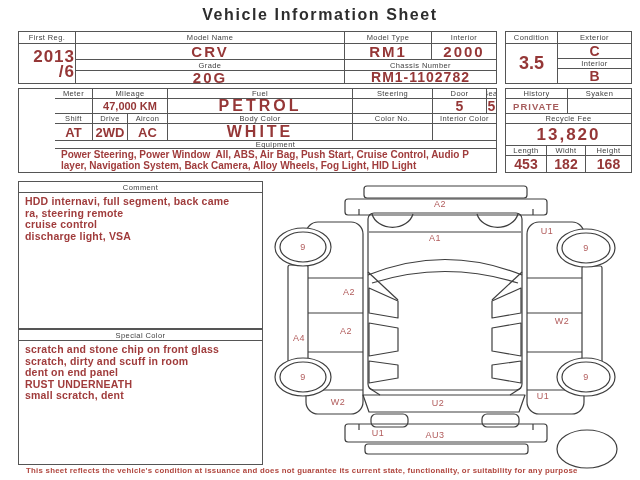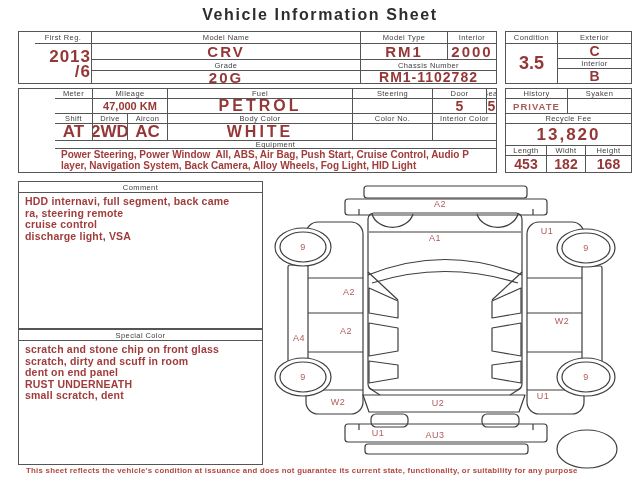--- a/index.html
+++ b/index.html
@@ -8,33 +8,33 @@
   .box{position:absolute;border:1px solid var(--border-gray,#555);box-sizing:border-box;background:#fff;}
   .cell{box-sizing:border-box;display:flex;align-items:center;justify-content:center;overflow:hidden;white-space:pre;}
   .lbl{font-size:7.5px;color:var(--label-gray,#3f3f3f);letter-spacing:.4px;}
   .val{color:var(--value-red,#953737);font-weight:600;}
   .br{border-right:1px solid var(--border-gray,#555);}
   .bb{border-bottom:1px solid var(--border-gray,#555);}
   .row{display:flex;box-sizing:border-box;}
   #page-title{position:absolute;left:0;top:6px;width:640px;text-align:center;
       font-size:16px;font-weight:600;letter-spacing:1.6px;color:var(--title-black,#2d2d2d);}
   #top-table{left:18px;top:31px;width:479px;height:53px;display:grid;
-      grid-template-columns:57px 269px 87px auto;grid-template-rows:12px 16px 11px auto;padding-left:16px;}
+      grid-template-columns:57px 269px 87px auto;grid-template-rows:12px 16px 11px auto;}
   #condition-box{left:505px;top:31px;width:127px;height:53px;display:grid;
       grid-template-columns:52px auto;grid-template-rows:12px 15px 10px auto;}
   #spec-table{left:18px;top:88px;width:479px;height:85px;display:flex;flex-direction:column;padding-left:36px;}
   #history-box{left:505px;top:88px;width:127px;height:85px;display:flex;flex-direction:column;}
   #comment-box{left:18px;top:181px;width:245px;height:148px;}
   #special-note-box{left:18px;top:329px;width:245px;height:136px;}
   .note-hdr{height:11px;border-bottom:1px solid var(--border-gray,#555);display:flex;
       align-items:center;justify-content:center;}
   .note-body{padding:3px 6px;font-size:10.5px;line-height:11.5px;letter-spacing:.2px;
       color:var(--note-red,#a03c3c);font-weight:600;white-space:pre-wrap;}
   .fs17{font-size:17px;}.fs16{font-size:16px;}.fs15{font-size:15px;}.fs14{font-size:14px;}
-  .fs13{font-size:17px;text-align:center;}.fs11{font-size:11px;}.fs18{font-size:18px;}
+  .fs13{font-size:13px;text-align:center;}.fs11{font-size:11px;}.fs18{font-size:18px;}
   .ls2{letter-spacing:2px;}.ls3{letter-spacing:3px;}.ls1{letter-spacing:1px;}
   #equipment-text{padding:1px 6px;font-size:10px;line-height:10.5px;color:var(--note-red,#a03c3c);
       font-weight:600;white-space:pre-wrap;}
   #first-reg-value{flex-direction:column;align-items:flex-end;justify-content:center;
       padding-left:6px;font-size:17px;line-height:15px;letter-spacing:1px;}
   #diagram{position:absolute;left:265px;top:180px;width:375px;height:292px;}
   #diagram svg{position:absolute;left:0;top:0;}
   .dlabel{position:absolute;transform:translate(-50%,-50%);font-size:9px;font-weight:400;
       letter-spacing:.5px;color:var(--diagram-red,#b15b5b);}
   #disclaimer{position:absolute;left:26px;top:466px;font-size:7.8px;letter-spacing:.28px;

